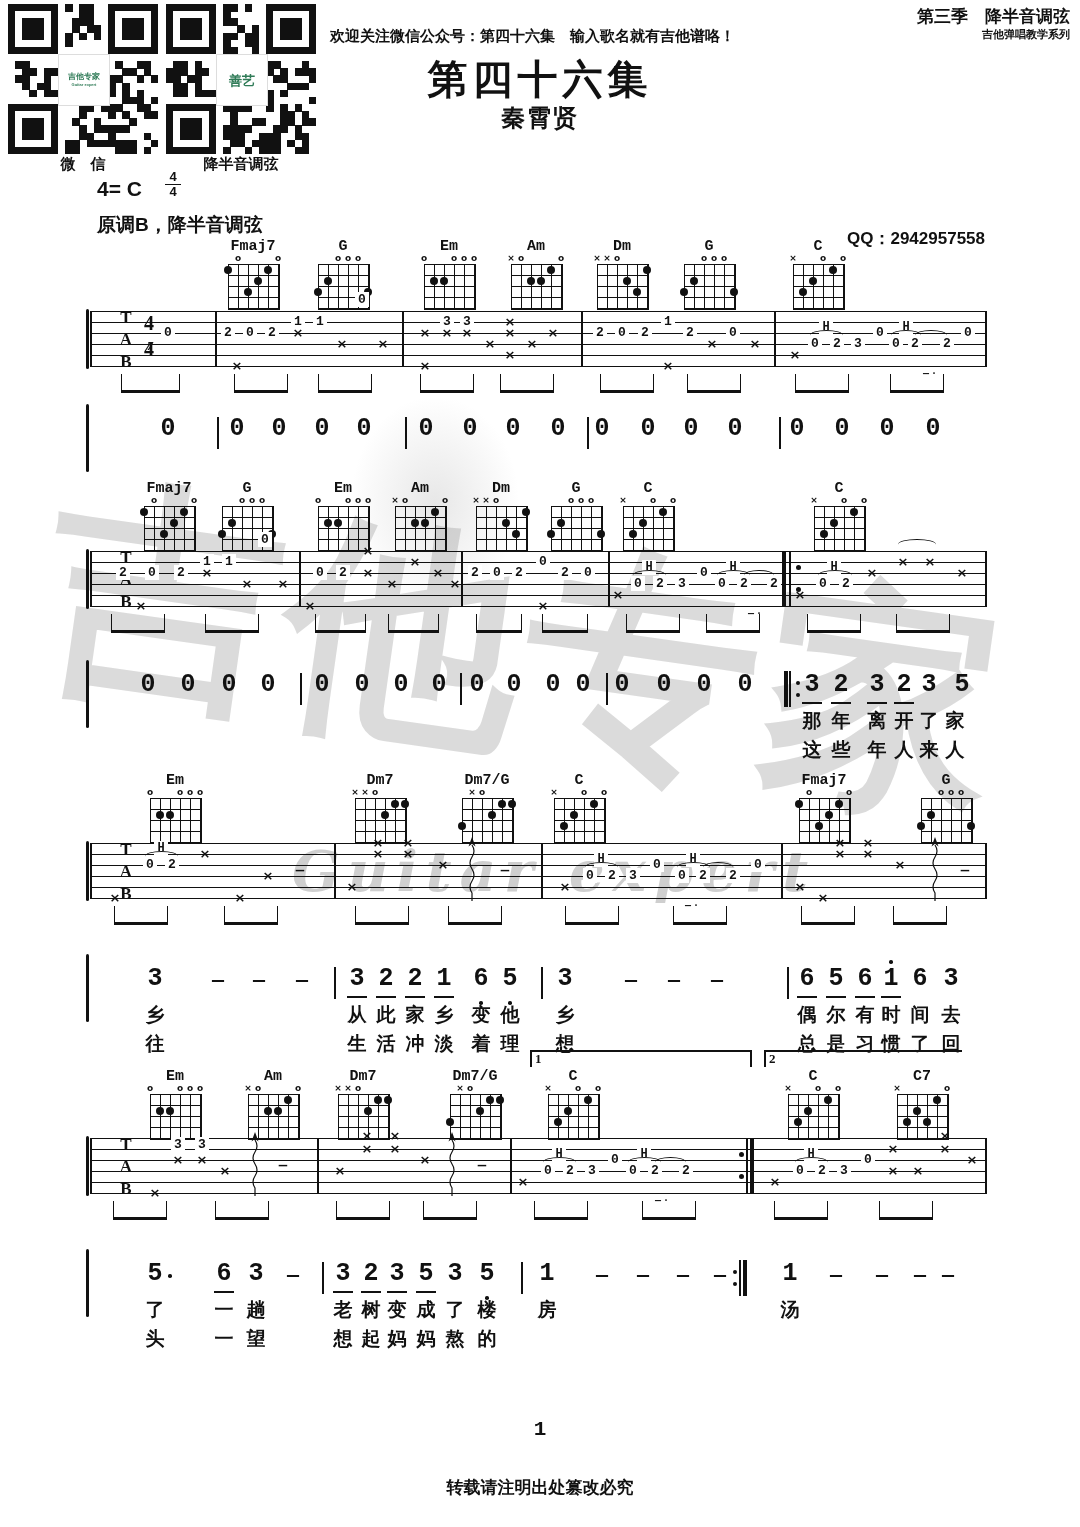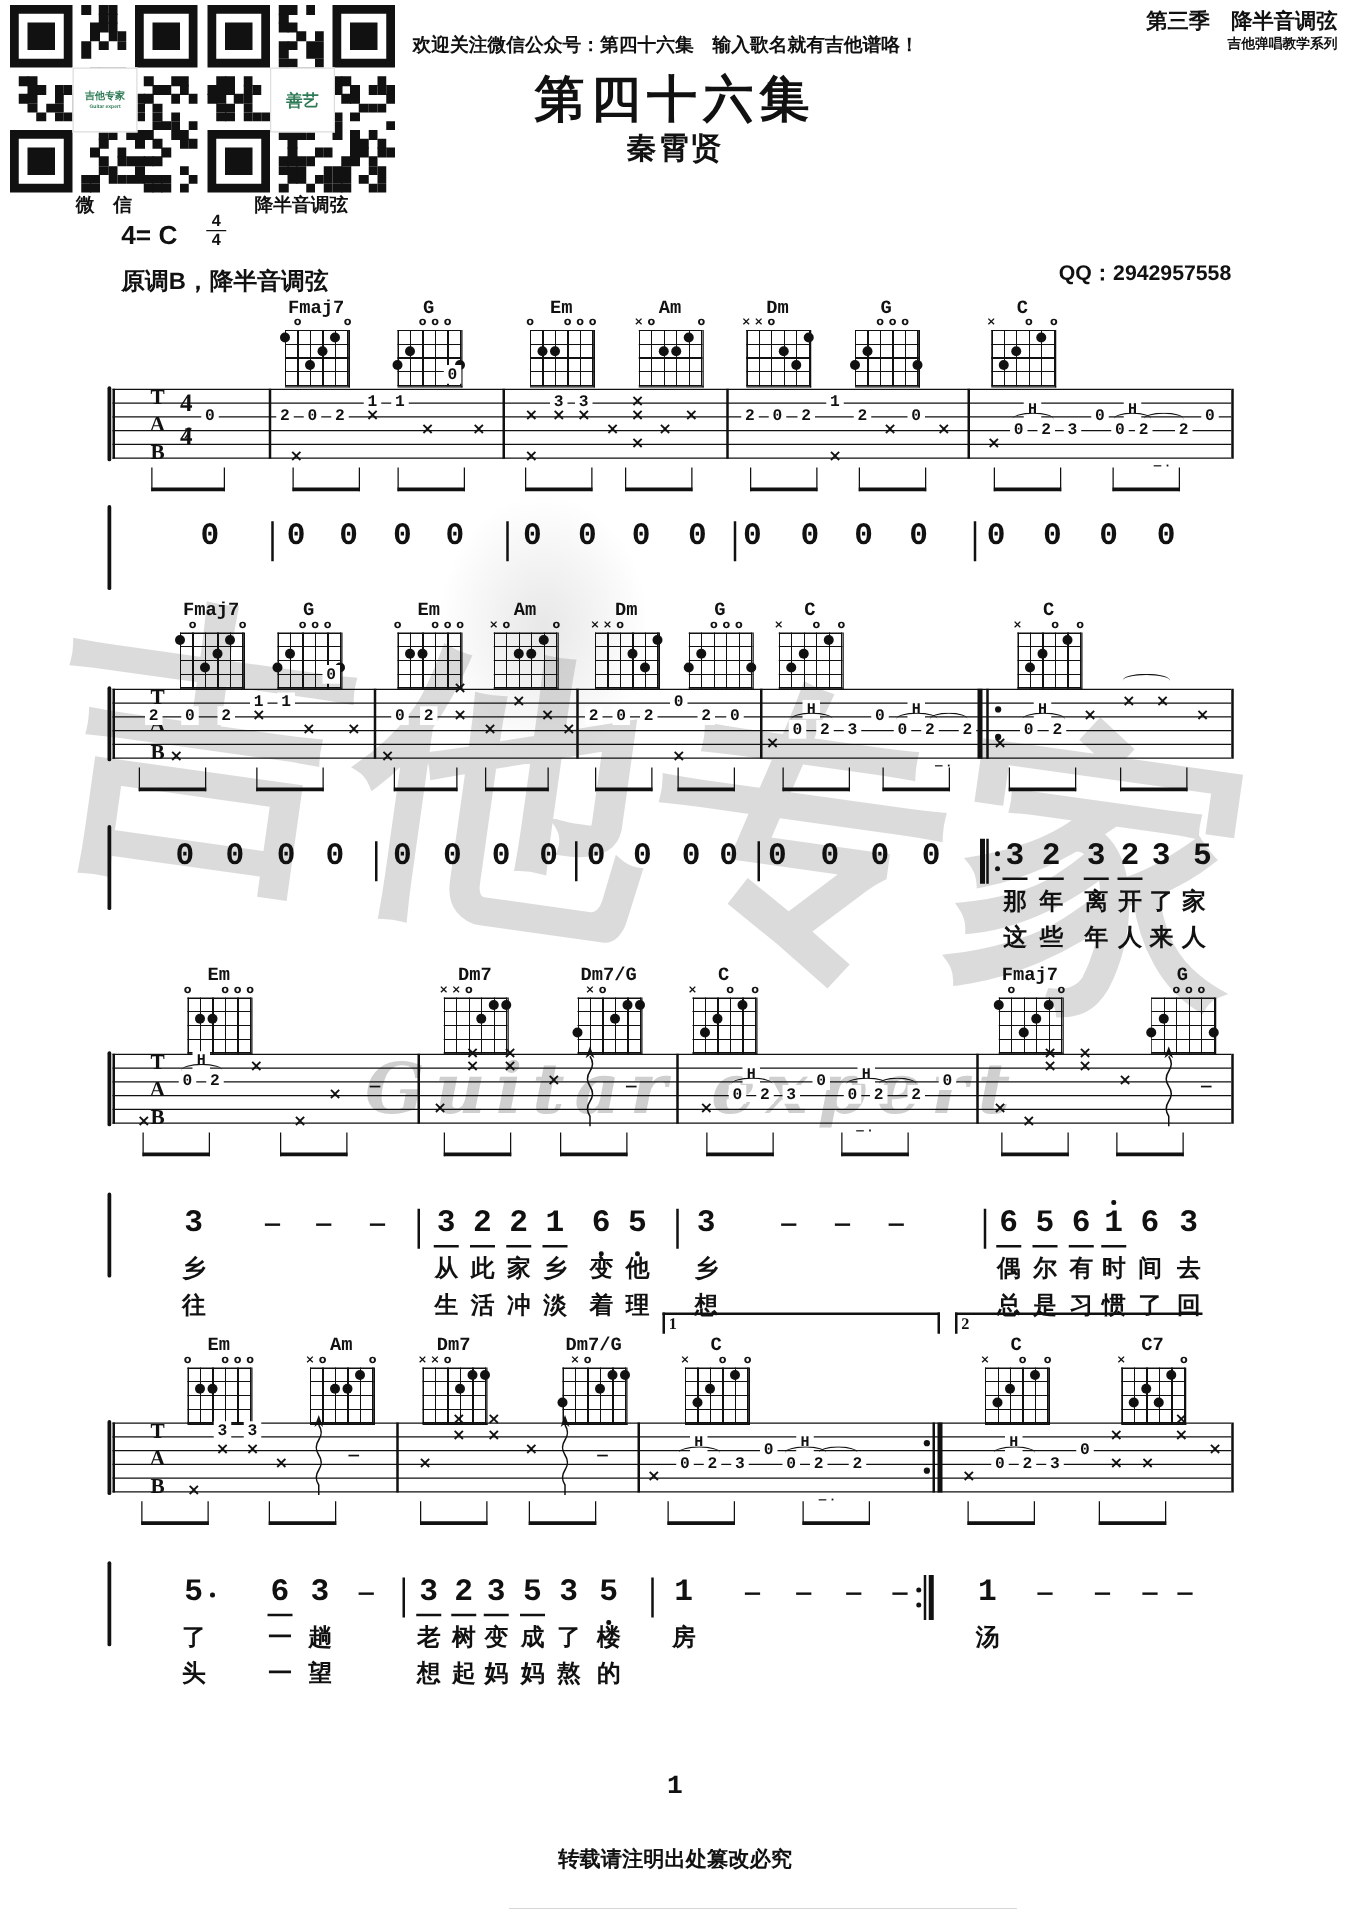--- a/index.html
+++ b/index.html
@@ -22,21 +22,21 @@
   <div class="abs wm-text" style="left:65px;top:465px;">吉他专家</div>
   <div class="abs wm-sub" style="left:292px;top:838px;">Guitar expert</div>
 
   <div class="abs" style="left:8px;top:155px;width:150px;text-align:center;font-size:15px;font-weight:600;">微　信</div>
   <div class="abs" style="left:166px;top:155px;width:150px;text-align:center;font-size:15px;font-weight:600;">降半音调弦</div>
   <div class="abs" style="left:330px;top:27px;width:480px;font-size:15px;font-weight:700;">欢迎关注微信公众号：第四十六集　输入歌名就有吉他谱咯！</div>
   <div class="abs" style="right:10px;top:5px;width:260px;text-align:right;font-size:17px;font-weight:700;">第三季　降半音调弦</div>
   <div class="abs" style="right:10px;top:27px;width:260px;text-align:right;font-size:11px;font-weight:600;">吉他弹唱教学系列</div>
   <div class="abs c" style="left:0;top:52px;width:1080px;font-size:40px;font-weight:700;letter-spacing:5px;">第四十六集</div>
   <div class="abs c" style="left:0;top:102px;width:1080px;font-size:24px;font-weight:700;letter-spacing:2px;">秦霄贤</div>
-  <div class="abs" style="right:95px;top:207px;width:330px;text-align:right;font-size:17px;font-weight:700;">QQ：2942957558</div>
+  <div class="abs" style="right:95px;top:227px;width:330px;text-align:right;font-size:17px;font-weight:700;">QQ：2942957558</div>
   <div class="abs" style="left:97px;top:177px;font-size:21px;font-weight:700;">4= C</div>
   <div class="abs" style="left:165px;top:170px;width:16px;text-align:center;font-size:13px;font-weight:700;line-height:14px;">
     <div style="border-bottom:1.5px solid #111;">4</div>
     <div>4</div>
   </div>
   <div class="abs" style="left:97px;top:212px;font-size:19px;font-weight:700;">原调B，降半音调弦</div>
 
   <div class="abs c" style="left:0;top:1418px;width:1080px;font-size:21px;font-weight:700;font-family:'Liberation Mono',monospace;">1</div>
   <div class="abs c" style="left:0;top:1476px;width:1080px;font-size:17px;font-weight:700;">转载请注明出处篡改必究</div>
 

